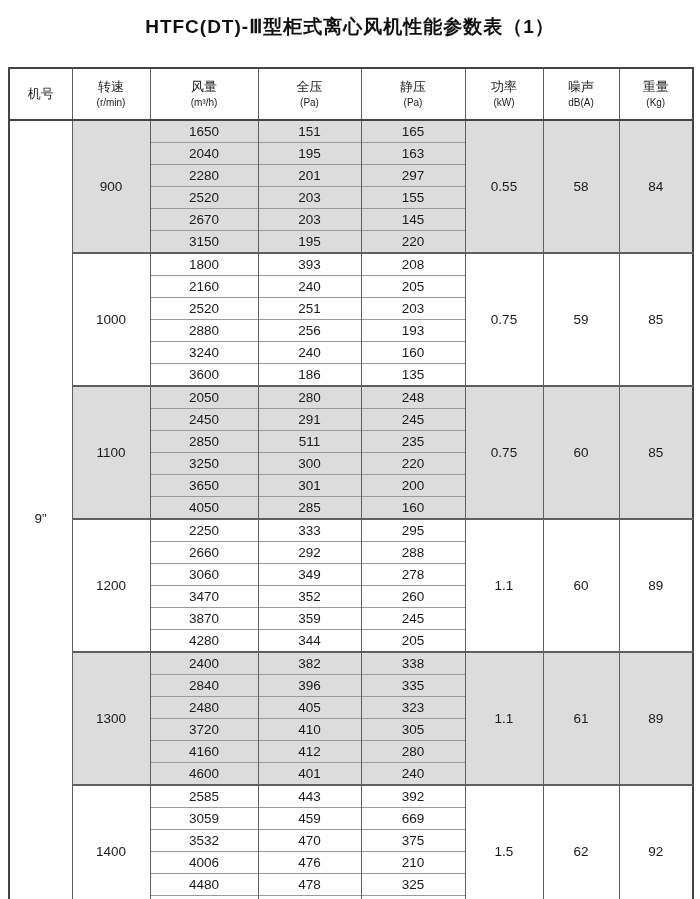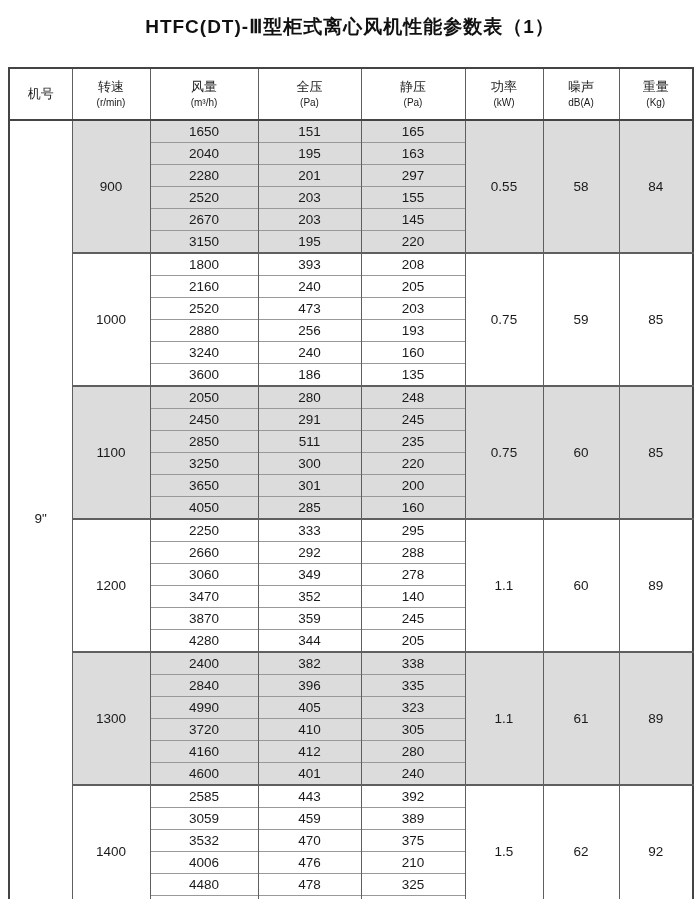--- a/index.html
+++ b/index.html
@@ -157,21 +157,21 @@
           <td rowspan="6" class="merged">59</td>
           <td rowspan="6" class="merged">85</td>
         </tr>
         <tr class="sub">
           <td class="val">2160</td>
           <td class="val">240</td>
           <td class="val">205</td>
         </tr>
         <tr class="sub">
           <td class="val">2520</td>
-          <td class="val">473</td>
+          <td class="val">251</td>
           <td class="val">203</td>
         </tr>
         <tr class="sub">
           <td class="val">2880</td>
           <td class="val">256</td>
           <td class="val">193</td>
         </tr>
         <tr class="sub">
           <td class="val">3240</td>
           <td class="val">240</td>
@@ -231,21 +231,21 @@
           <td class="val">288</td>
         </tr>
         <tr class="sub">
           <td class="val">3060</td>
           <td class="val">349</td>
           <td class="val">278</td>
         </tr>
         <tr class="sub">
           <td class="val">3470</td>
           <td class="val">352</td>
-          <td class="val">140</td>
+          <td class="val">260</td>
         </tr>
         <tr class="sub">
           <td class="val">3870</td>
           <td class="val">359</td>
           <td class="val">245</td>
         </tr>
         <tr class="sub">
           <td class="val">4280</td>
           <td class="val">344</td>
           <td class="val">205</td>
@@ -258,21 +258,21 @@
           <td rowspan="6" class="merged">1.1</td>
           <td rowspan="6" class="merged">61</td>
           <td rowspan="6" class="merged">89</td>
         </tr>
         <tr class="sub shaded">
           <td class="val">2840</td>
           <td class="val">396</td>
           <td class="val">335</td>
         </tr>
         <tr class="sub shaded">
-          <td class="val">4990</td>
+          <td class="val">2480</td>
           <td class="val">405</td>
           <td class="val">323</td>
         </tr>
         <tr class="sub shaded">
           <td class="val">3720</td>
           <td class="val">410</td>
           <td class="val">305</td>
         </tr>
         <tr class="sub shaded">
           <td class="val">4160</td>
@@ -289,21 +289,21 @@
           <td class="val">2585</td>
           <td class="val">443</td>
           <td class="val">392</td>
           <td rowspan="6" class="merged">1.5</td>
           <td rowspan="6" class="merged">62</td>
           <td rowspan="6" class="merged">92</td>
         </tr>
         <tr class="sub">
           <td class="val">3059</td>
           <td class="val">459</td>
-          <td class="val">389</td>
+          <td class="val">669</td>
         </tr>
         <tr class="sub">
           <td class="val">3532</td>
           <td class="val">470</td>
           <td class="val">375</td>
         </tr>
         <tr class="sub">
           <td class="val">4006</td>
           <td class="val">476</td>
           <td class="val">210</td>

